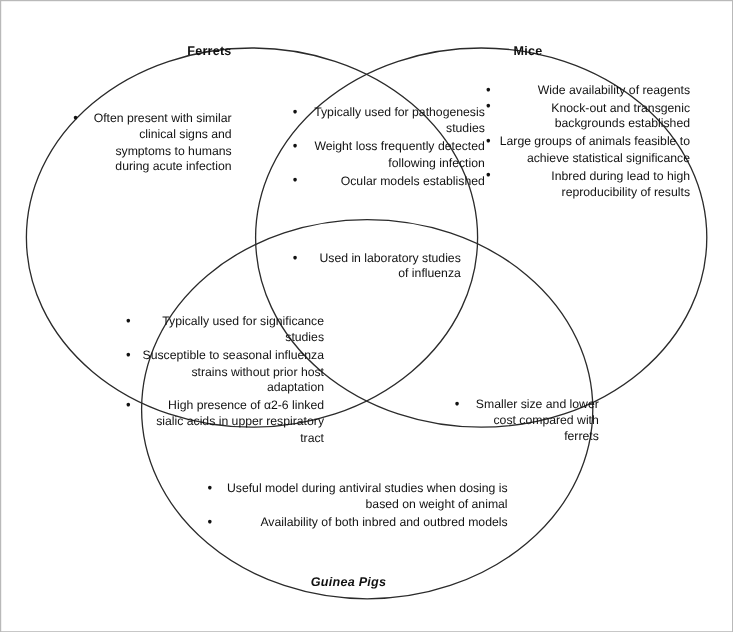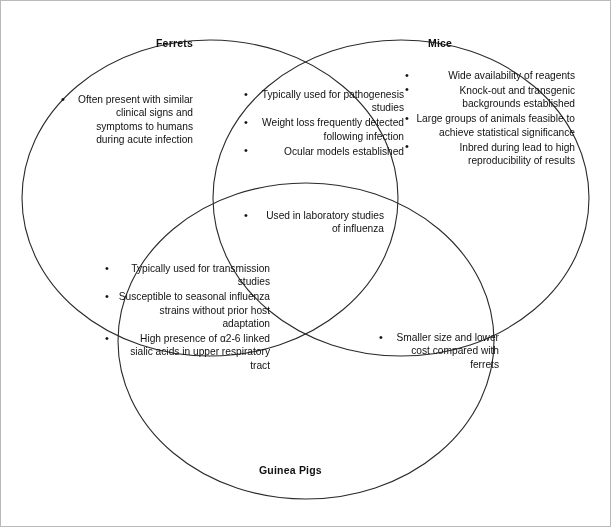--- a/index.html
+++ b/index.html
@@ -35,21 +35,21 @@
   .label {
     position: absolute;
     font-weight: bold;
     font-size: 10.5px;
     color: #111111;
     letter-spacing: 0.2px;
     white-space: nowrap;
   }
   #label-ferrets { left: 155px; top: 36px; }
   #label-mice { left: 427px; top: 36px; }
-  #label-guinea { left: 258px; top: 463px; }
+  #label-guinea { left: 258px; top: 478px; font-style: italic; }
 
   .bullets {
     position: absolute;
     font-size: 10.2px;
     line-height: 13.4px;
     color: #111111;
   }
   .bullets ul {
     list-style: none;
     margin: 0;
@@ -117,26 +117,32 @@
   </div>
 
   <div class="bullets" id="region-center">
     <ul>
       <li>Used in laboratory studies of influenza</li>
     </ul>
   </div>
 
   <div class="bullets" id="region-ferrets-gp">
     <ul>
-      <li>Typically used for transmission studies</li>
+      <li>Typically used for significance studies</li>
       <li>Susceptible to seasonal influenza strains without prior host adaptation</li>
       <li>High presence of α2-6 linked sialic acids in upper respiratory tract</li>
     </ul>
   </div>
 
   <div class="bullets" id="region-mice-gp">
     <ul>
       <li>Smaller size and lower cost compared with ferrets</li>
     </ul>
   </div>
 
+  <div class="bullets" id="region-guinea">
+    <ul>
+      <li>Useful model during antiviral studies when dosing is based on weight of animal</li>
+      <li>Availability of both inbred and outbred models</li>
+    </ul>
+  </div>
 
 </div>
 
 </body></html>

